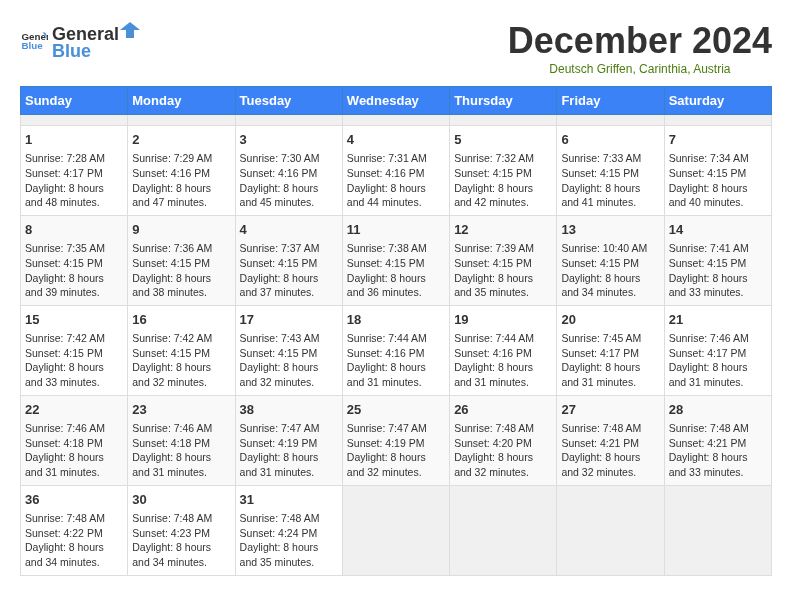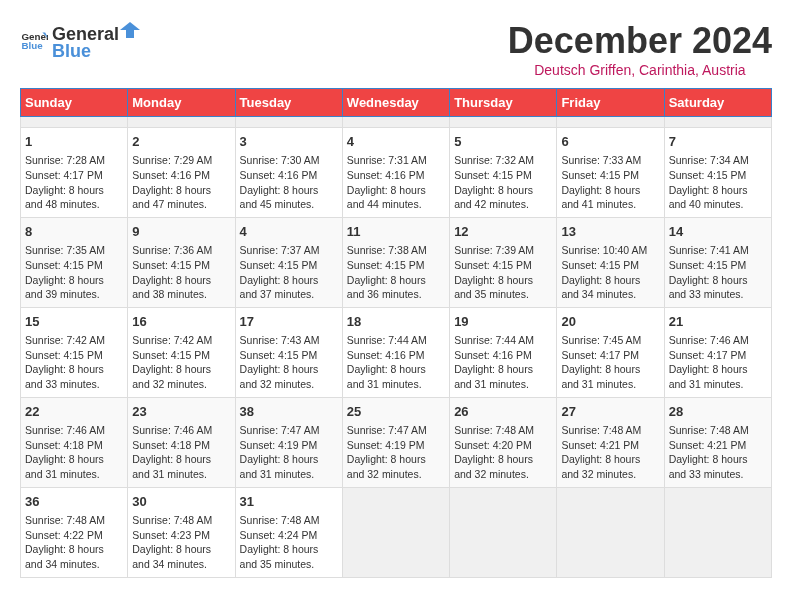--- a/index.html
+++ b/index.html
@@ -27,30 +27,30 @@
     }
     .title-area {
       text-align: center;
     }
     .main-title {
       font-size: 36px;
       font-weight: bold;
       color: #333;
     }
     .subtitle {
-      font-size: 14px;
-      color: #be185d;
+      font-size: 12px;
+      color: #4d7c0f;
     }
     table {
       width: 100%;
       border-collapse: collapse;
       table-layout: fixed;
     }
     thead tr th {
-      background-color: #ef4444;
+      background-color: #3b82f6;
       color: #fff;
       font-size: 13px;
       font-weight: bold;
       padding: 6px 4px;
       text-align: left;
       border: 1px solid #3a80c9;
       margin-left: 28px;
     }
     tbody tr td {
       vertical-align: top;

